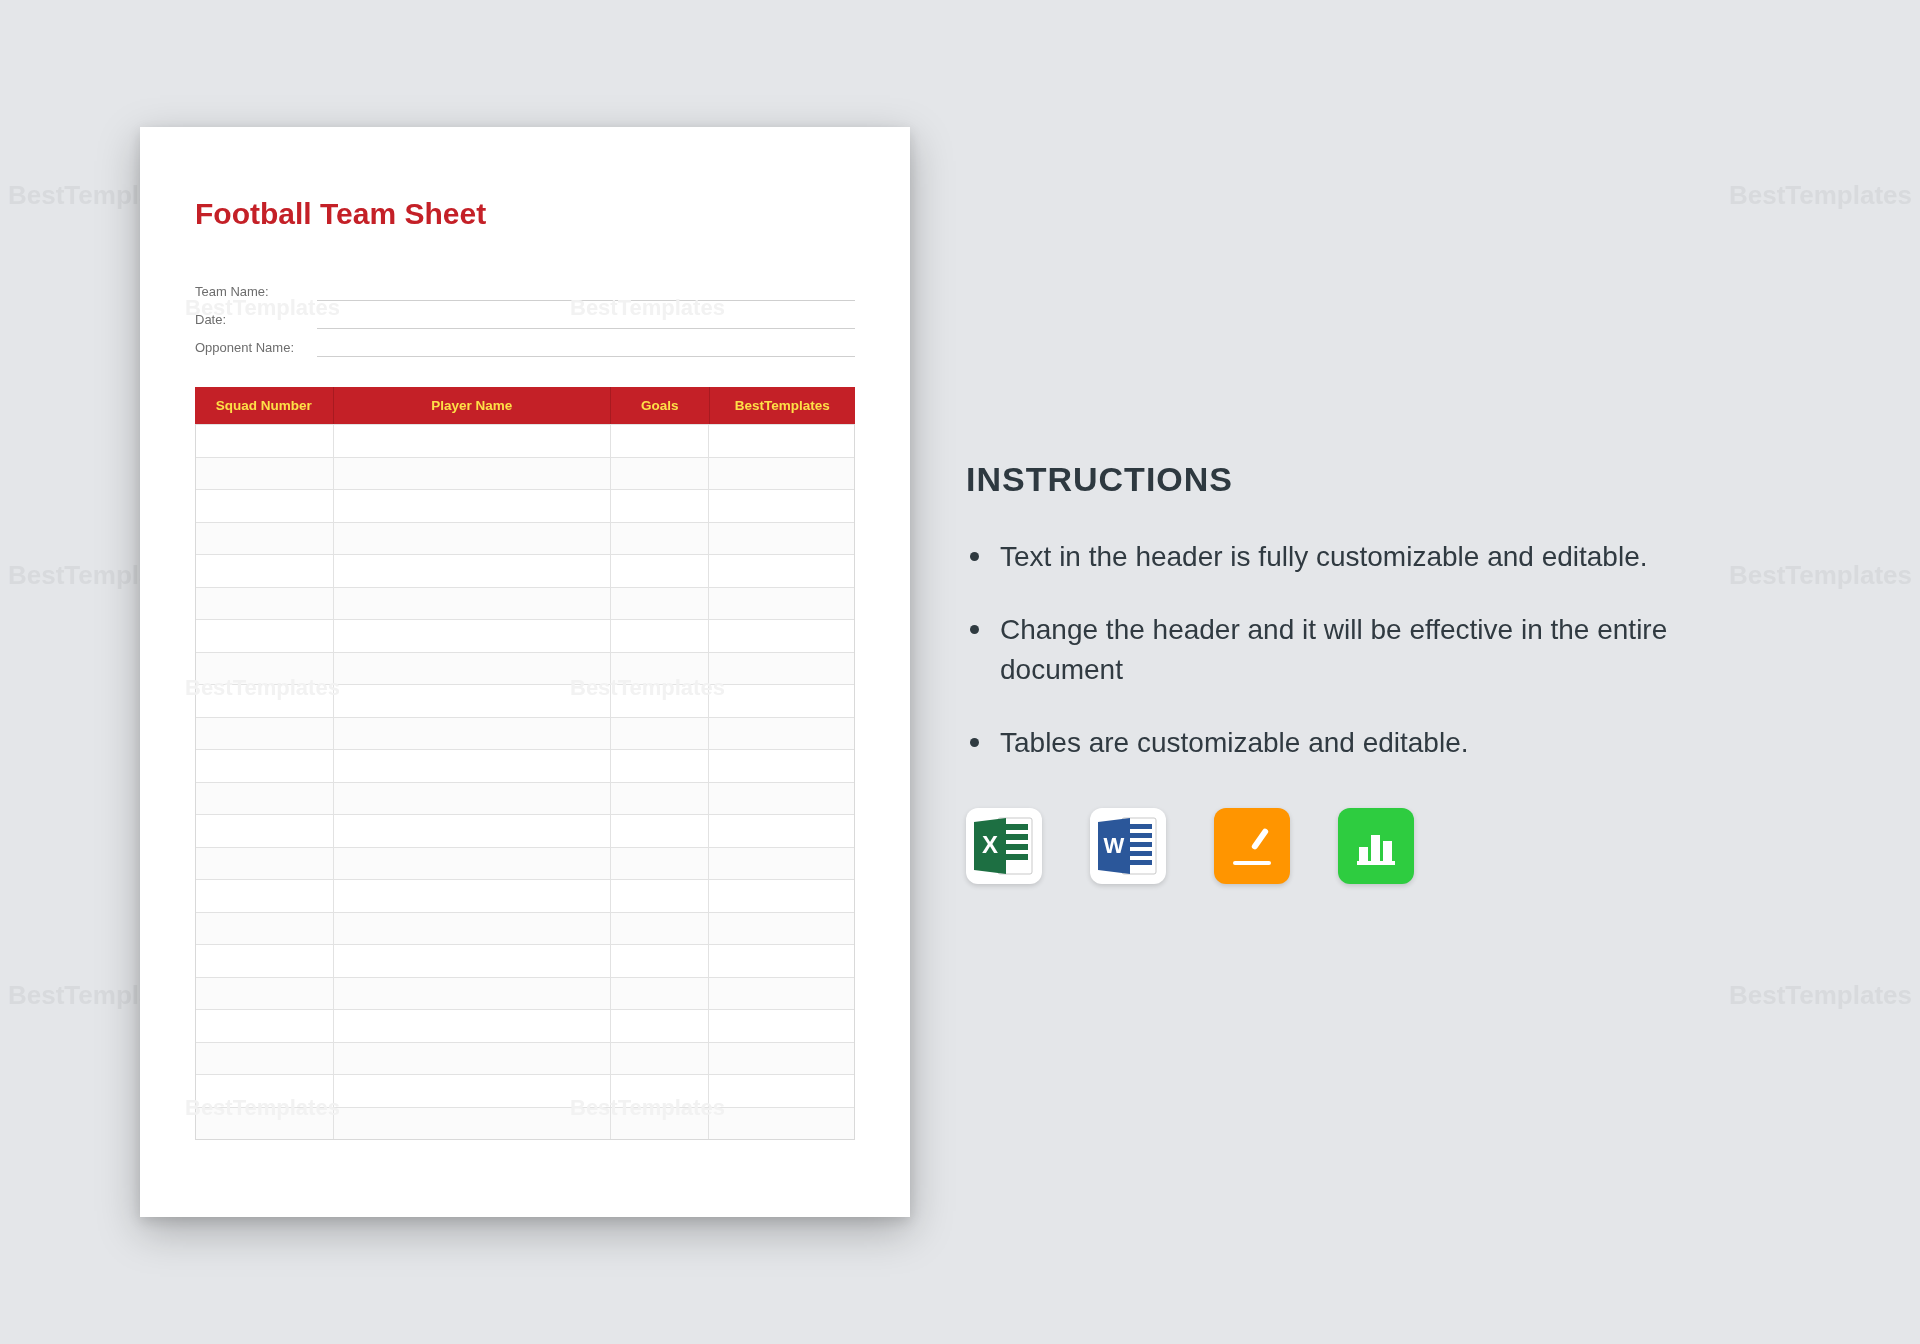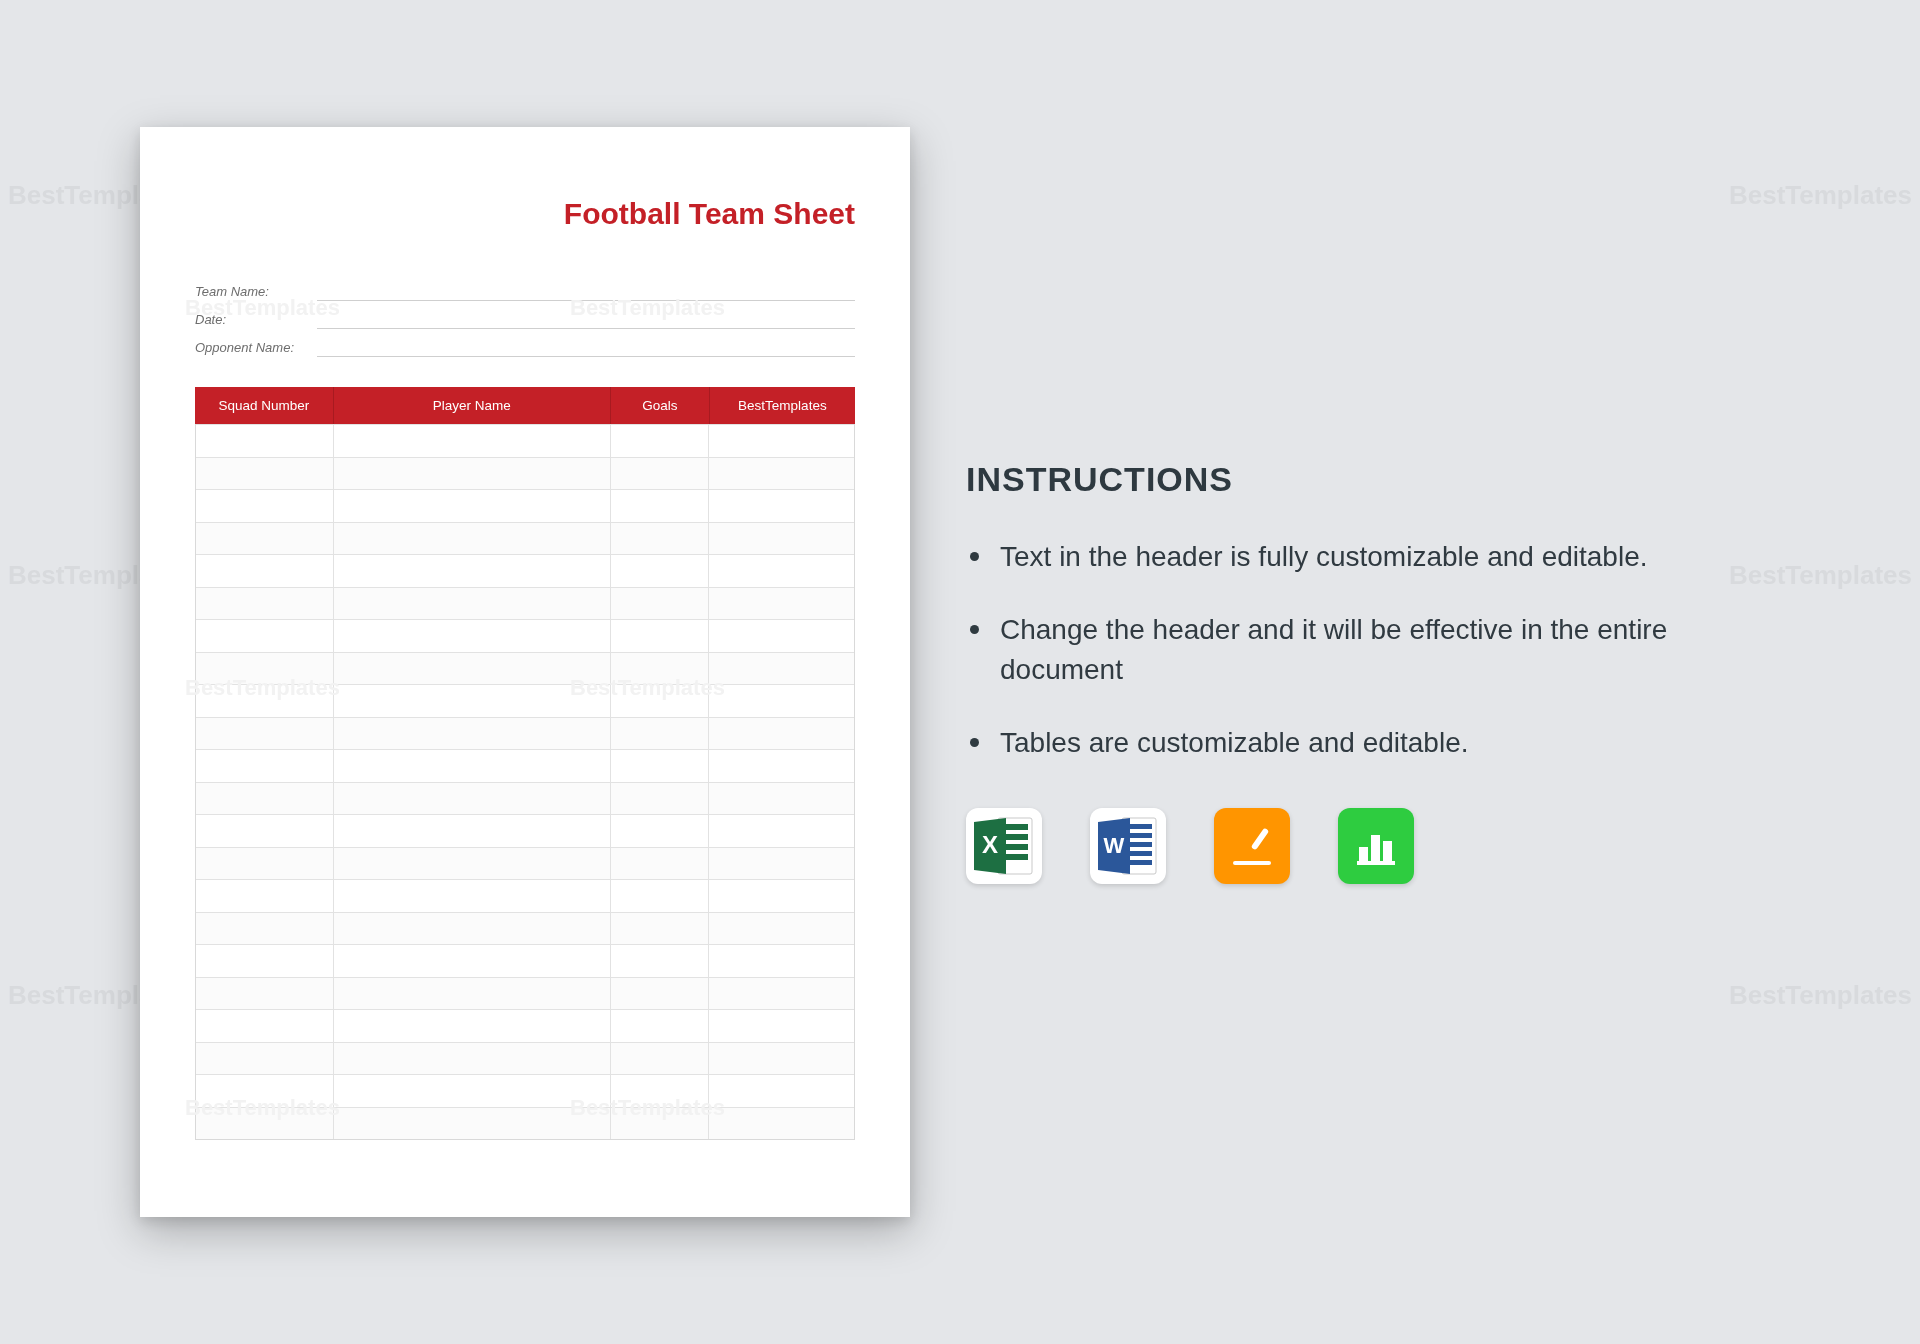--- a/index.html
+++ b/index.html
@@ -24,47 +24,47 @@
   }
   .page {
     width: 770px;
     height: 1090px;
     background: #fff;
     box-shadow: 0 14px 40px rgba(0,0,0,0.25), 0 4px 12px rgba(0,0,0,0.12);
     padding: 70px 55px 60px 55px;
     position: relative;
   }
   .page-title {
-    text-align: right;
+    text-align: left;
     color: #c42027;
     font-size: 30px;
     font-weight: 700;
     margin-bottom: 46px;
     font-family: Arial, sans-serif;
   }
   .field-row {
     display: flex;
     font-size: 13px;
     color: #6d6d6d;
     height: 28px;
     align-items: center;
   }
   .field-label { width: 122px; }
   .field-line {
     flex: 1;
     border-bottom: 1px solid #cfcfcf;
     height: 20px;
   }
-  .fields { margin-bottom: 26px; font-style: italic; }
+  .fields { margin-bottom: 26px; }
   .sheet-head {
     display: flex;
     background: #c42027;
-    color: #ffffff;
+    color: #fde047;
     font-size: 13.5px;
-    font-weight: 400;
+    font-weight: 700;
     text-align: center;
   }
   .col-a { width: 21%; }
   .col-b { width: 42%; }
   .col-c { width: 15%; }
   .col-d { width: 22%; }
   .hcell {
     border-right: 1px solid #a81a20;
     padding: 11px 6px;
     display: flex;

